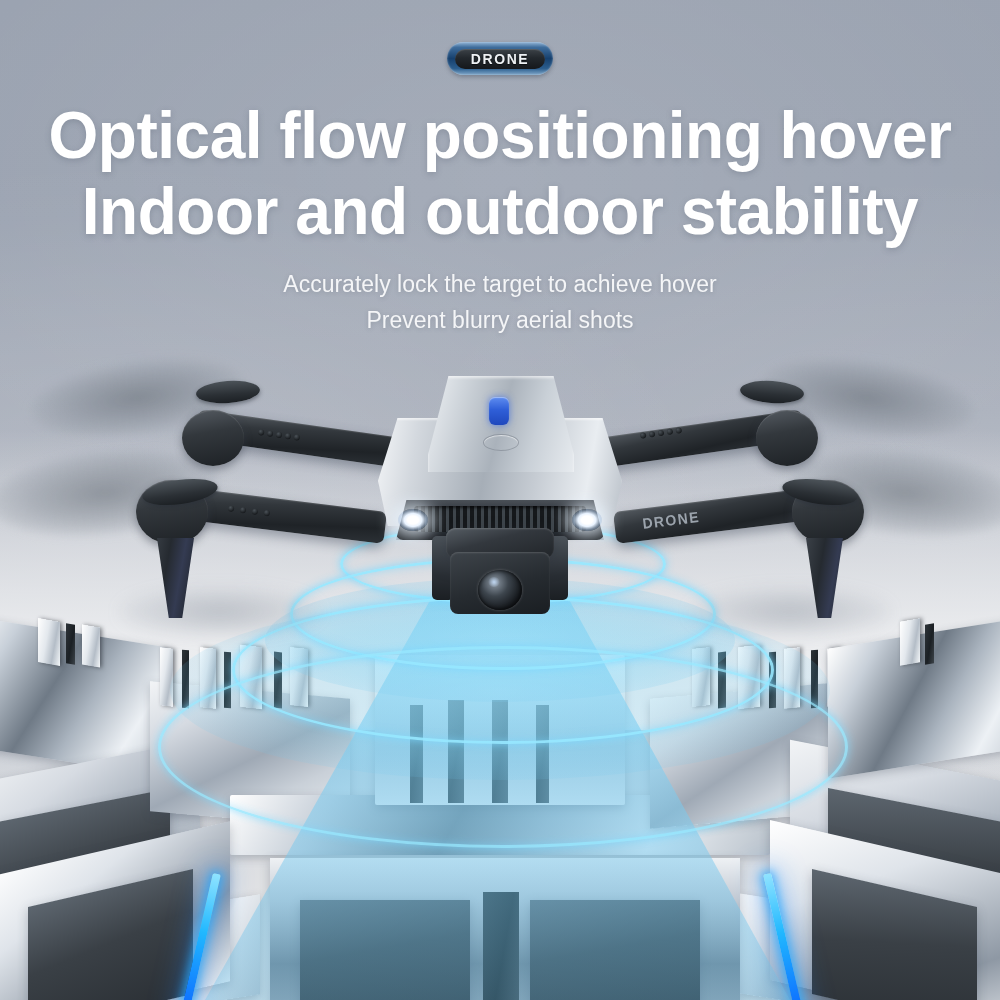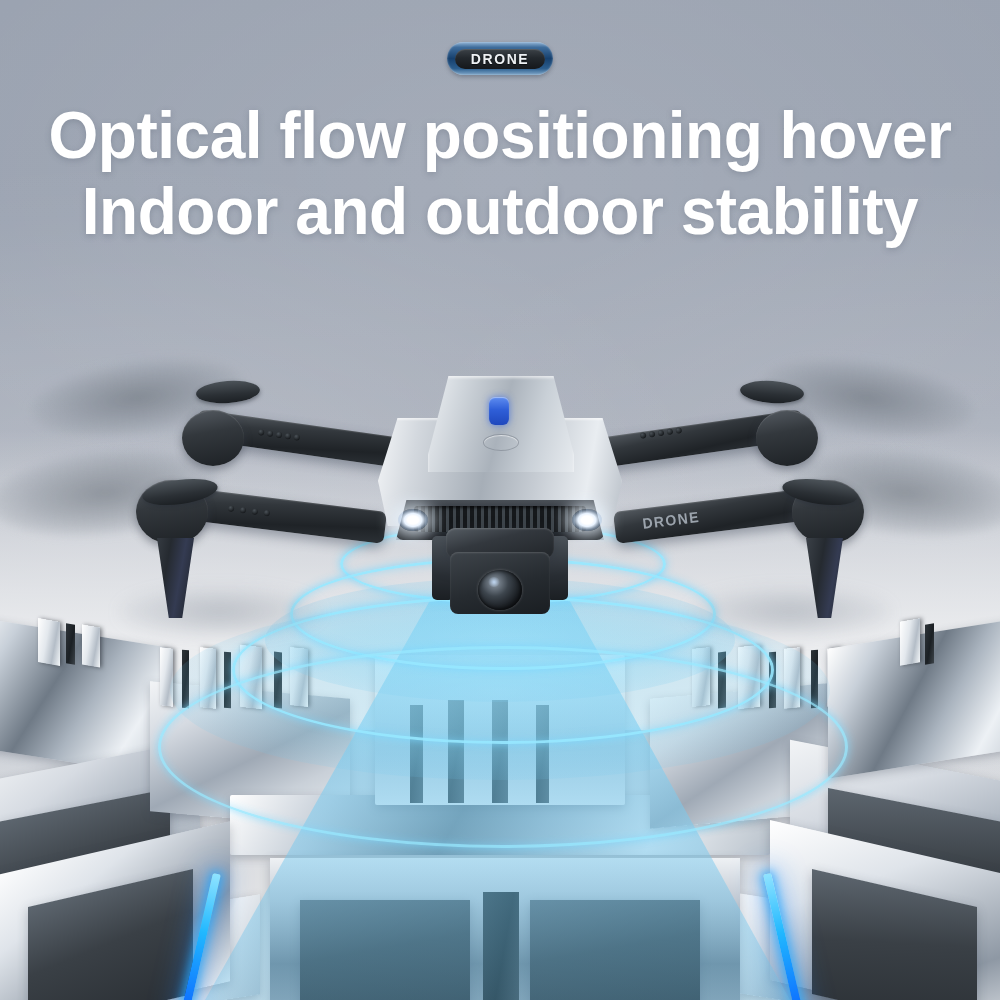--- a/index.html
+++ b/index.html
@@ -420,14 +420,18 @@
     <div class="logo-pill-inner">
       <span class="logo-text">DRONE</span>
     </div>
   </div>
 
   <div class="headline">
     <span class="headline-line">Optical flow positioning hover</span>
     <span class="headline-line">Indoor and outdoor stability</span>
   </div>
 
+  <div class="subtitle">
+    <span class="subtitle-line">Accurately lock the target to achieve hover</span>
+    <span class="subtitle-line">Prevent blurry aerial shots</span>
+  </div>
 
 </div>
 
 </body></html>

